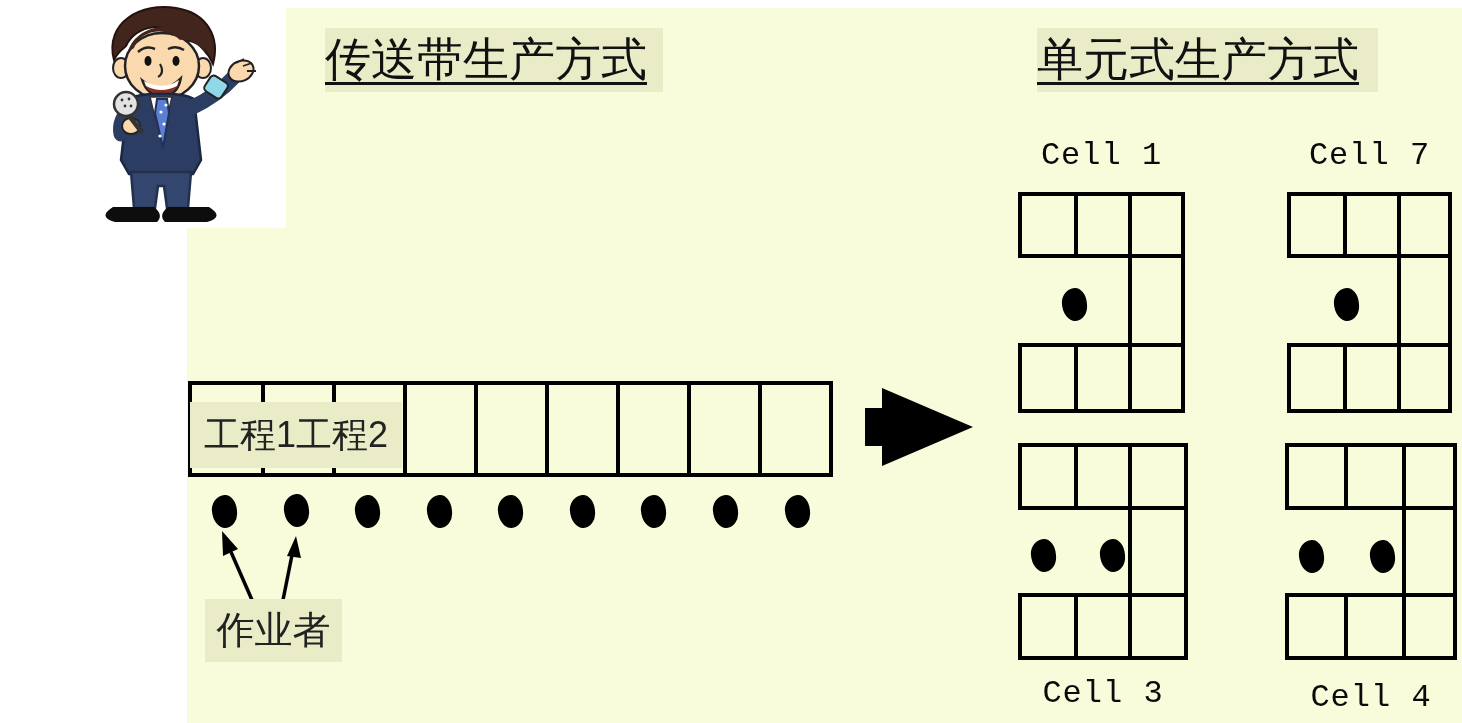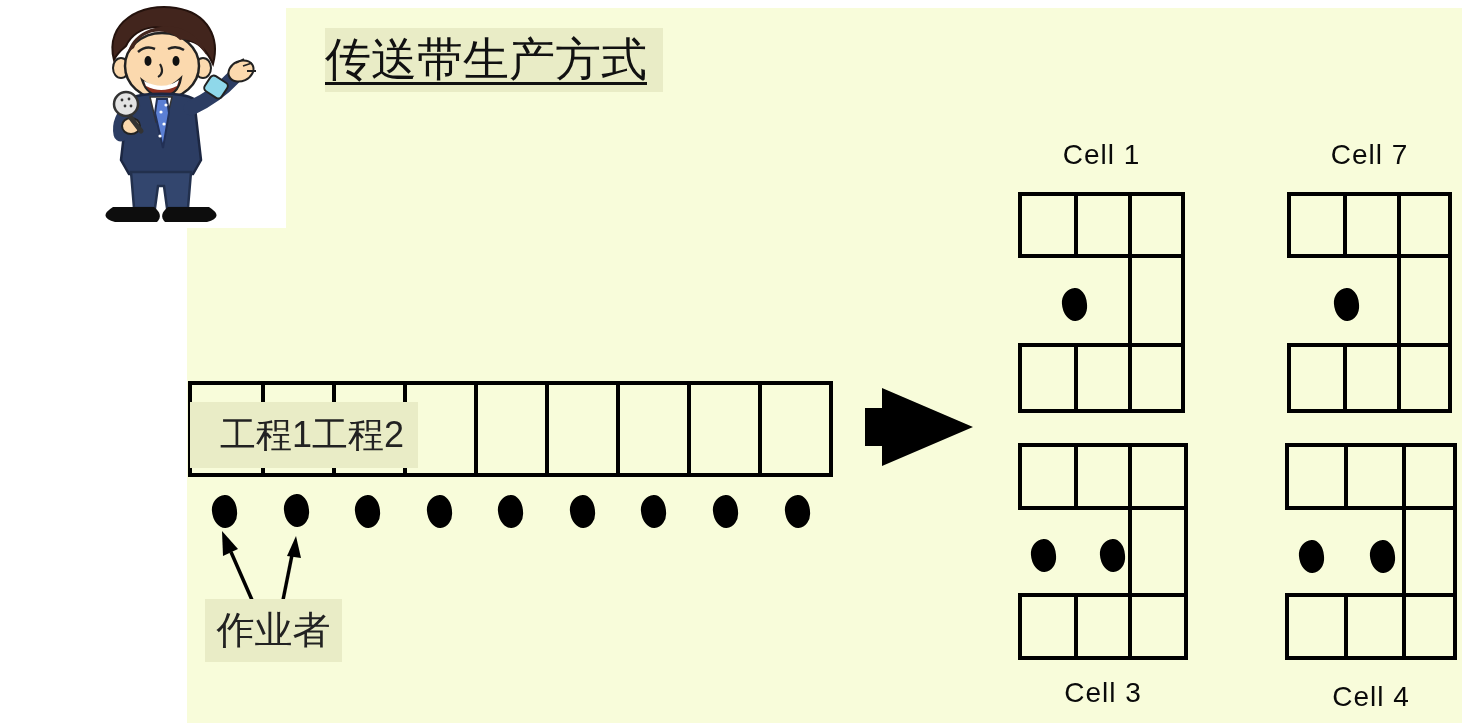--- a/index.html
+++ b/index.html
@@ -18,38 +18,38 @@
     font-family:"Liberation Serif","DejaVu Serif",serif;font-size:46px;color:#111;
   }
   .title-block span{text-decoration:underline;text-decoration-thickness:3px;text-underline-offset:7px;}
   .title-left{left:325px;top:28px;width:338px;}
   .title-right{left:1037px;top:28px;width:341px;}
   
   .belt{left:188px;top:381px;width:645px;height:96px;border:4px solid #000;box-sizing:border-box;background:#f8fcda;}
   .belt-divider{position:absolute;top:0;width:4px;height:100%;background:#000;}
   .process-label{
     left:190px;top:402px;width:212px;height:66px;background:#e9ecc6;
-    display:flex;align-items:center;justify-content:center;font-size:36px;color:#222;z-index:3;padding-left:16px;
+    display:flex;align-items:center;justify-content:center;font-size:36px;color:#222;z-index:3;
   }
   
   .worker-dot{
     position:absolute;width:25px;height:33px;background:#000;
     border-radius:55% 45% 50% 50% / 45% 50% 45% 55%;transform:rotate(-4deg);
   }
   .worker-label{
     left:205px;top:599px;width:137px;height:63px;background:#e9ecc6;
     display:flex;align-items:center;justify-content:center;font-size:38px;color:#222;
   }
   
   .cell-row{position:absolute;border:4px solid #000;box-sizing:border-box;}
   .cell-row .cell-col-divider{position:absolute;top:0;width:4px;height:100%;background:#000;}
   .cell-mid{position:absolute;border:4px solid #000;box-sizing:border-box;}
   .cell-label{
     position:absolute;display:flex;align-items:center;justify-content:center;
-    font-family:Liberation Sans, sans-serif;font-size:28px;font-weight:500;color:#0a0a0a;
+    font-family:Liberation Mono, monospace;font-size:32px;font-weight:500;color:#0a0a0a;
     letter-spacing:1px;white-space:nowrap;
   }
   svg{display:block;}
 </style>
 </head>
 <body>
 
 <div id="canvas">
 
   <div class="abs slide-bg"></div>
@@ -102,20 +102,23 @@
 
       <path d="M131,172 L191,172 L188,208 L167,208 L164,186 L158,186 L155,208 L134,208 Z" fill="#33466e" stroke="#22304d" stroke-width="2.5"></path>
 
       <path d="M113,207 q-16,10 2,15 l42,0 q7,-7 -3,-15 Z" fill="#0d0d0d"></path>
       <path d="M209,207 q16,10 -2,15 l-42,0 q-7,-7 3,-15 Z" fill="#0d0d0d"></path>
     </svg>
   </div>
 
   <div class="abs title-block title-left">
     <span>传送带生产方式</span>
+  </div>
+  <div class="abs title-block title-right">
+    <span>单元式生产方式</span>
   </div>
 
   <div class="abs belt">
     <div class="belt-divider" style="left:69px;"></div>
     <div class="belt-divider" style="left:140px;"></div>
     <div class="belt-divider" style="left:211px;"></div>
     <div class="belt-divider" style="left:282px;"></div>
     <div class="belt-divider" style="left:353px;"></div>
     <div class="belt-divider" style="left:424px;"></div>
     <div class="belt-divider" style="left:495px;"></div>

